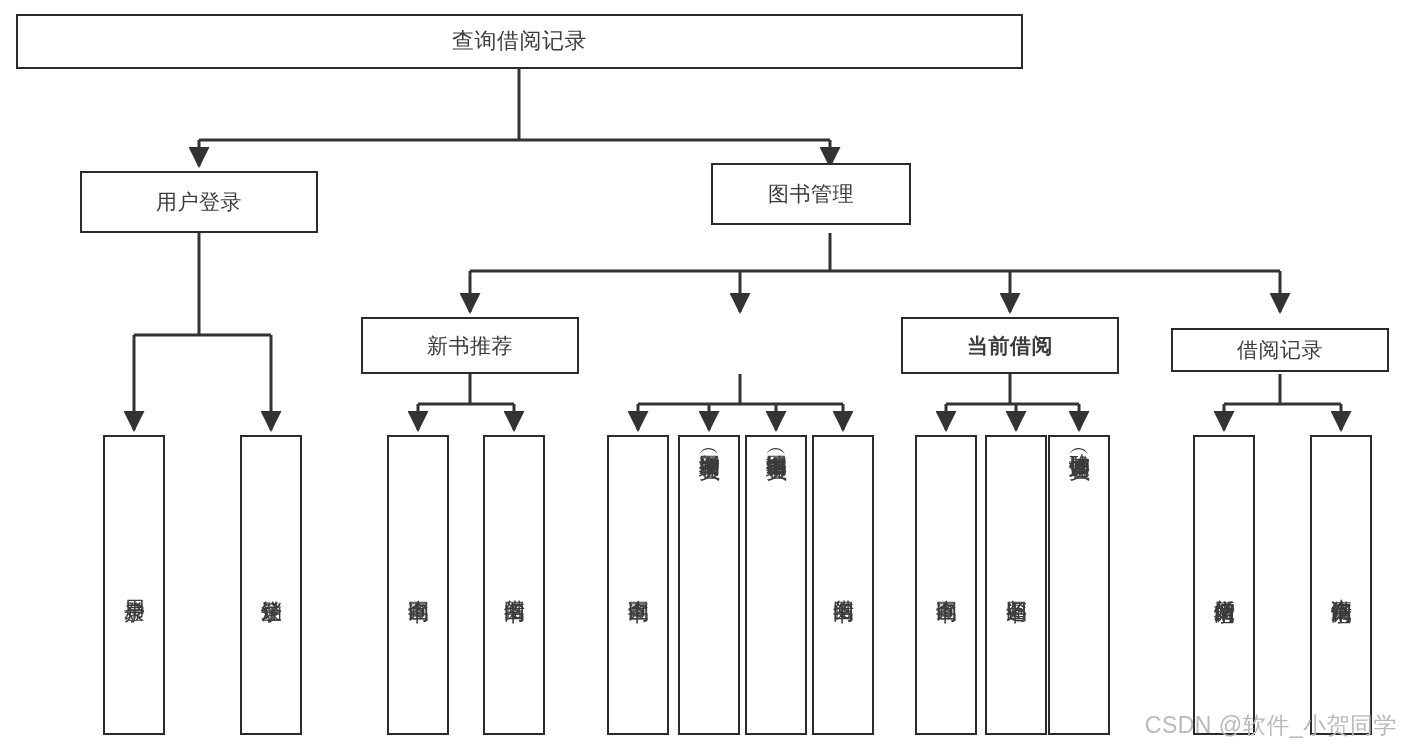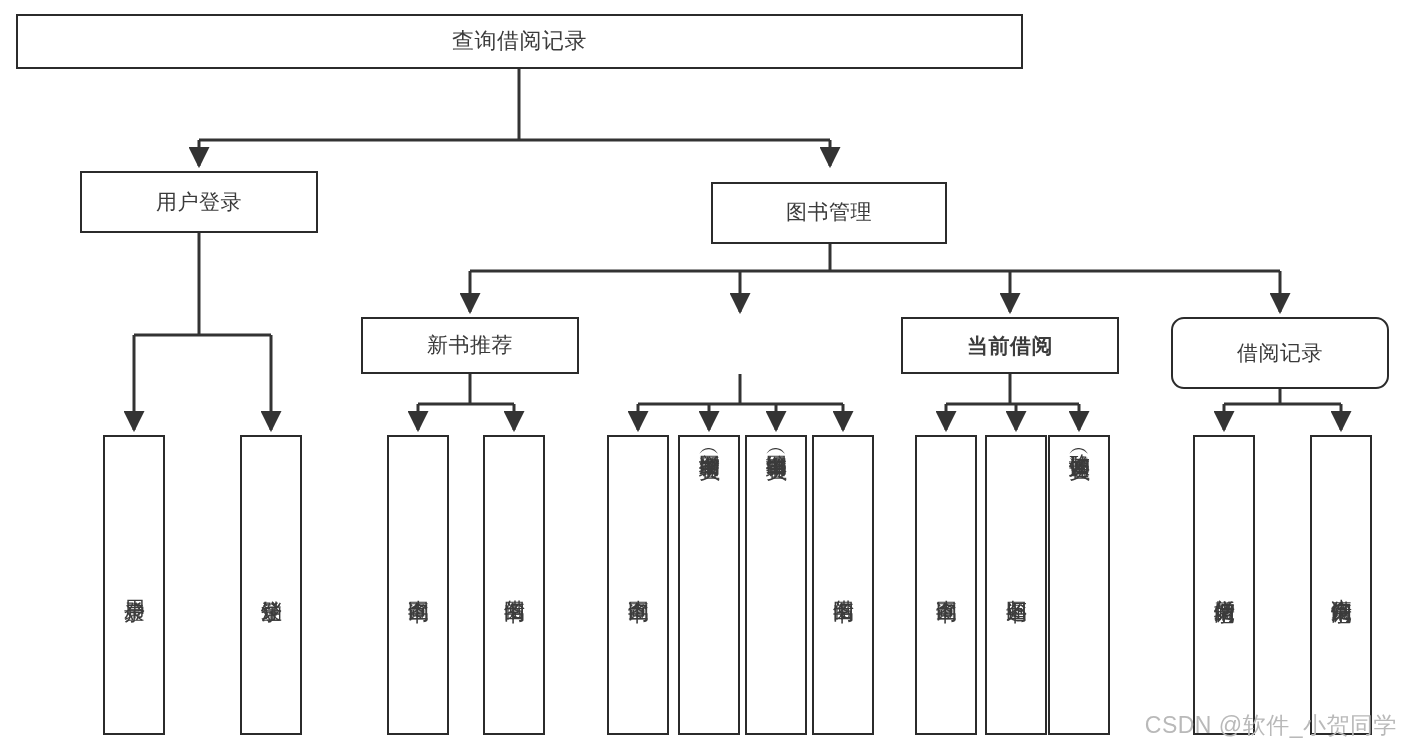--- a/index.html
+++ b/index.html
@@ -126,25 +126,25 @@
       <path d="M 1280 374 L 1280 404"></path>
       <path d="M 1224 404 L 1341 404"></path>
       <path d="M 1224 404 L 1224 430" marker-end="url(#arrow)"></path>
       <path d="M 1341 404 L 1341 430" marker-end="url(#arrow)"></path>
     </g>
   </svg>
 
   <div class="node node-h node-root" style="left: 16px; top: 14px; width: 1007px; height: 55px;">查询借阅记录</div>
 
   <div class="node node-h" style="left: 80px; top: 171px; width: 238px; height: 62px;">用户登录</div>
-  <div class="node node-h" style="left: 711px; top: 182px; width: 236px; height: 62px; font-family: Liberation Serif, serif;">图书管理</div>
-
-  <div class="node node-h" style="left: 361px; top: 317px; width: 218px; height: 57px; font-family: Liberation Serif, serif;">新书推荐</div>
+  <div class="node node-h" style="left: 711px; top: 163px; width: 200px; height: 62px;">图书管理</div>
+
+  <div class="node node-h" style="left: 361px; top: 317px; width: 218px; height: 57px;">新书推荐</div>
   <div class="node node-h" style="left: 901px; top: 317px; width: 218px; height: 57px; font-weight: bold;">当前借阅</div>
-  <div class="node node-h" style="left: 1171px; top: 317px; width: 218px; height: 72px; border-radius: 13px;">借阅记录</div>
+  <div class="node node-h" style="left: 1171px; top: 328px; width: 218px; height: 44px;">借阅记录</div>
 
   <div class="node" style="left: 103px; top: 435px; width: 62px; height: 300px;">
     <span class="leaf-inner">
         <span class="vtext">用户登录</span>
       </span>
   </div>
   <div class="node" style="left: 240px; top: 435px; width: 62px; height: 300px;">
     <span class="leaf-inner">
         <span class="vtext">注销登录</span>
       </span>

